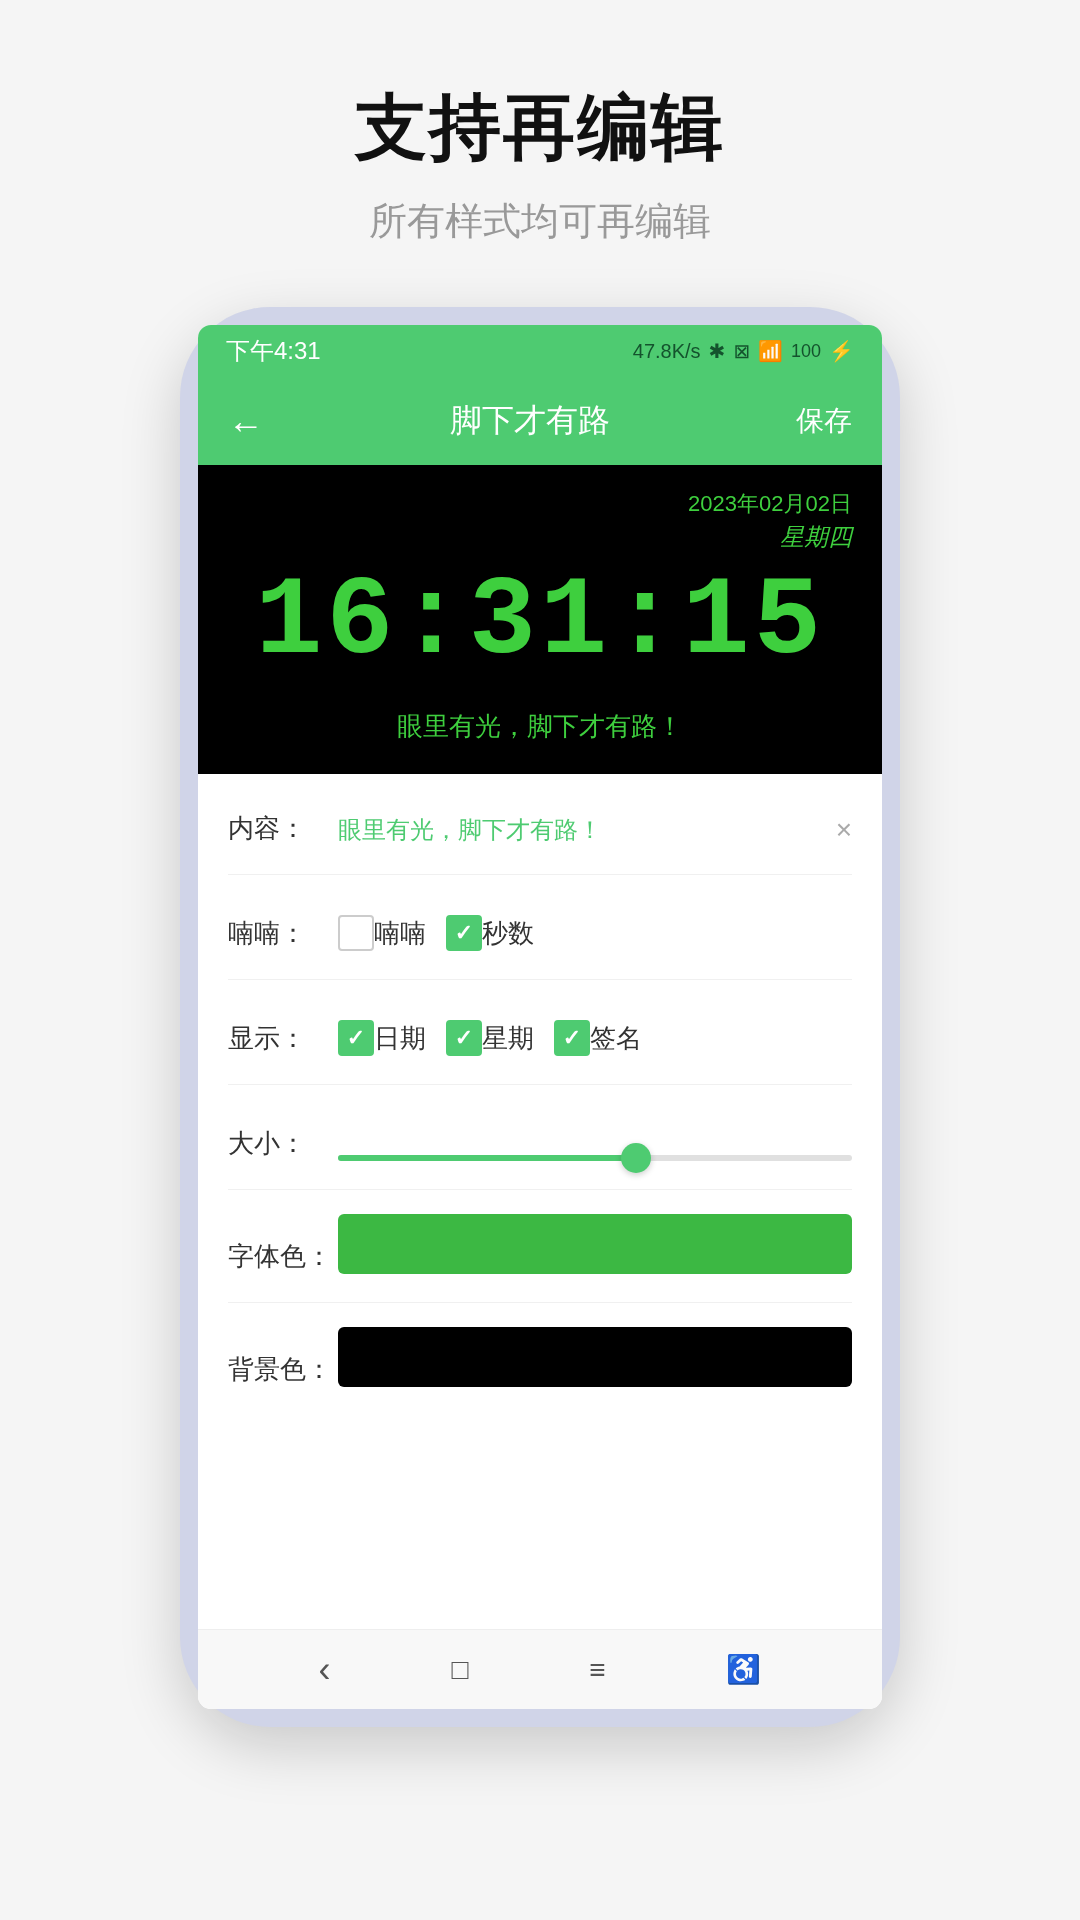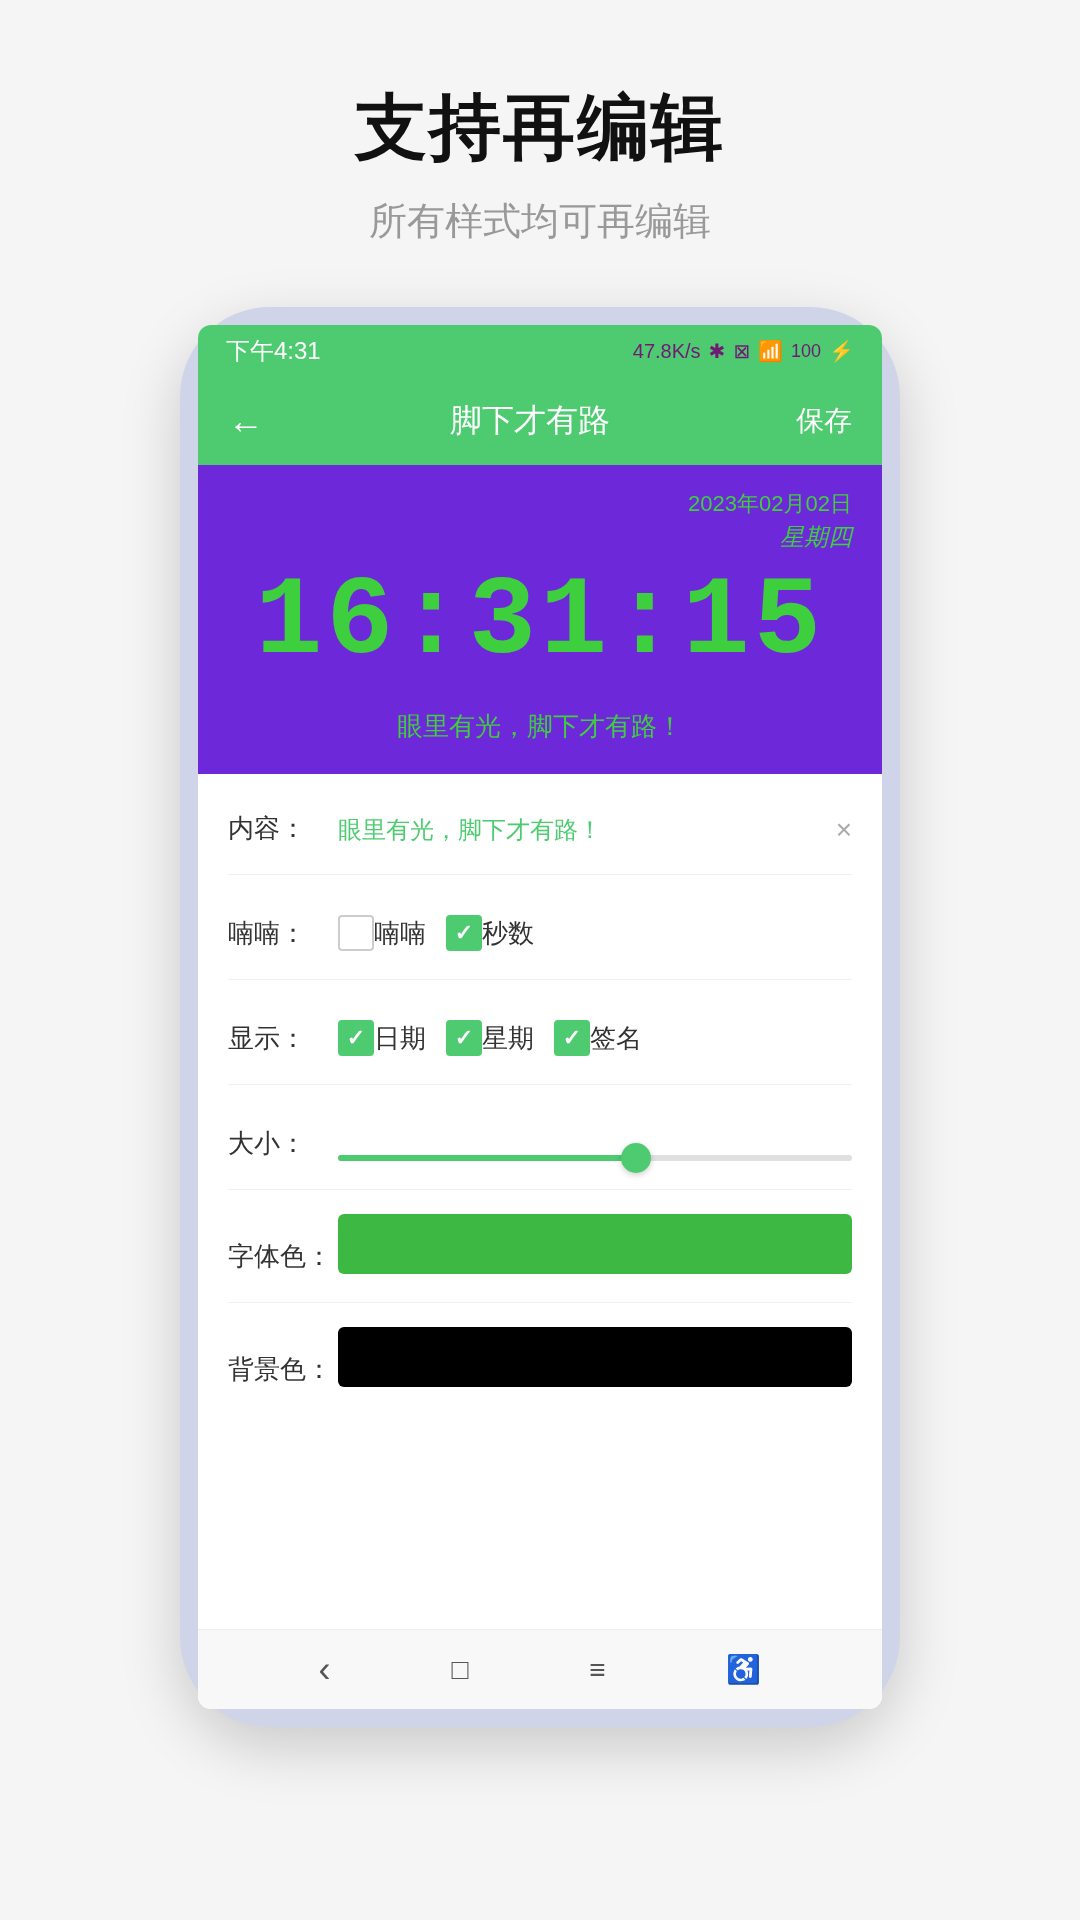--- a/index.html
+++ b/index.html
@@ -67,21 +67,21 @@
     .status-time {
       color: white;
       font-size: 24px;
       font-weight: 500;
     }
 
     .status-right {
       display: flex;
       align-items: center;
       gap: 8px;
-      color: #701a75;
+      color: #14532d;
       font-size: 20px;
     }
 
     
     .app-header {
       background: #4ecb71;
       height: 88px;
       display: flex;
       align-items: center;
       justify-content: space-between;
@@ -101,21 +101,21 @@
       font-weight: 500;
     }
 
     .save-btn {
       color: white;
       font-size: 28px;
     }
 
     
     .clock-preview {
-      background: #6d28d9;
+      background: #000000;
       padding: 24px 30px 30px;
       flex-shrink: 0;
     }
 
     .clock-date-line {
       text-align: right;
       color: #3ecf3e;
       font-size: 22px;
       margin-bottom: 2px;
     }

